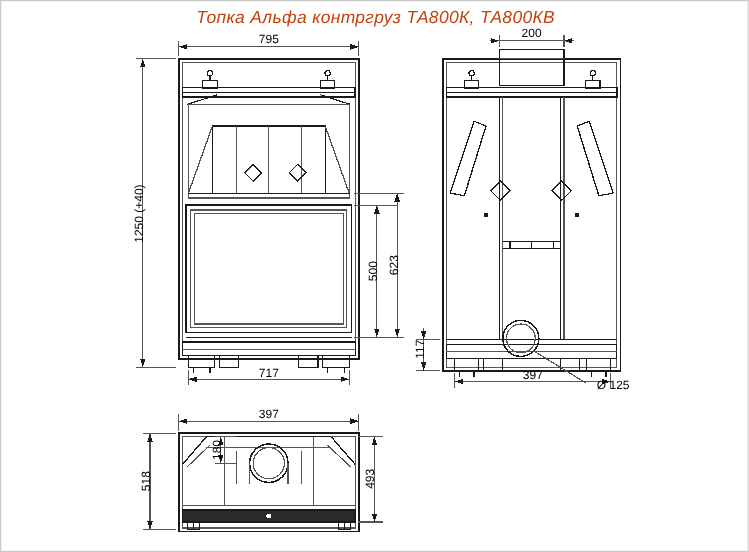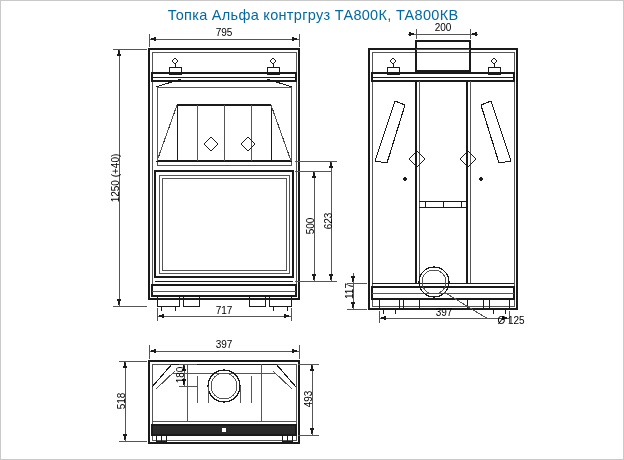--- a/index.html
+++ b/index.html
@@ -8,22 +8,23 @@
     background:#ffffff;
     font-family:"Liberation Sans", sans-serif;
     position:relative;
     overflow:hidden;
   }
   .sheet{position:absolute;left:0;top:0;width:624px;height:460px;border:1px solid #c9c9c9;box-sizing:border-box;}
   .title{
     position:absolute;left:0;top:6px;width:624px;
     text-align:center;
     font-size:14.5px;
+    font-style:italic;
     letter-spacing:0.3px;
-    color:#0369a1;
+    color:#c2410c;
     white-space:nowrap;
   }
   svg{position:absolute;left:0;top:0;}
   .dimtxt{font-family:"Liberation Sans", sans-serif;font-size:10px;fill:#000;}
 </style>
 </head>
 <body>
 
 <div class="sheet">
   <div class="title">Топка Альфа контргруз ТА800К, ТА800КВ</div>

